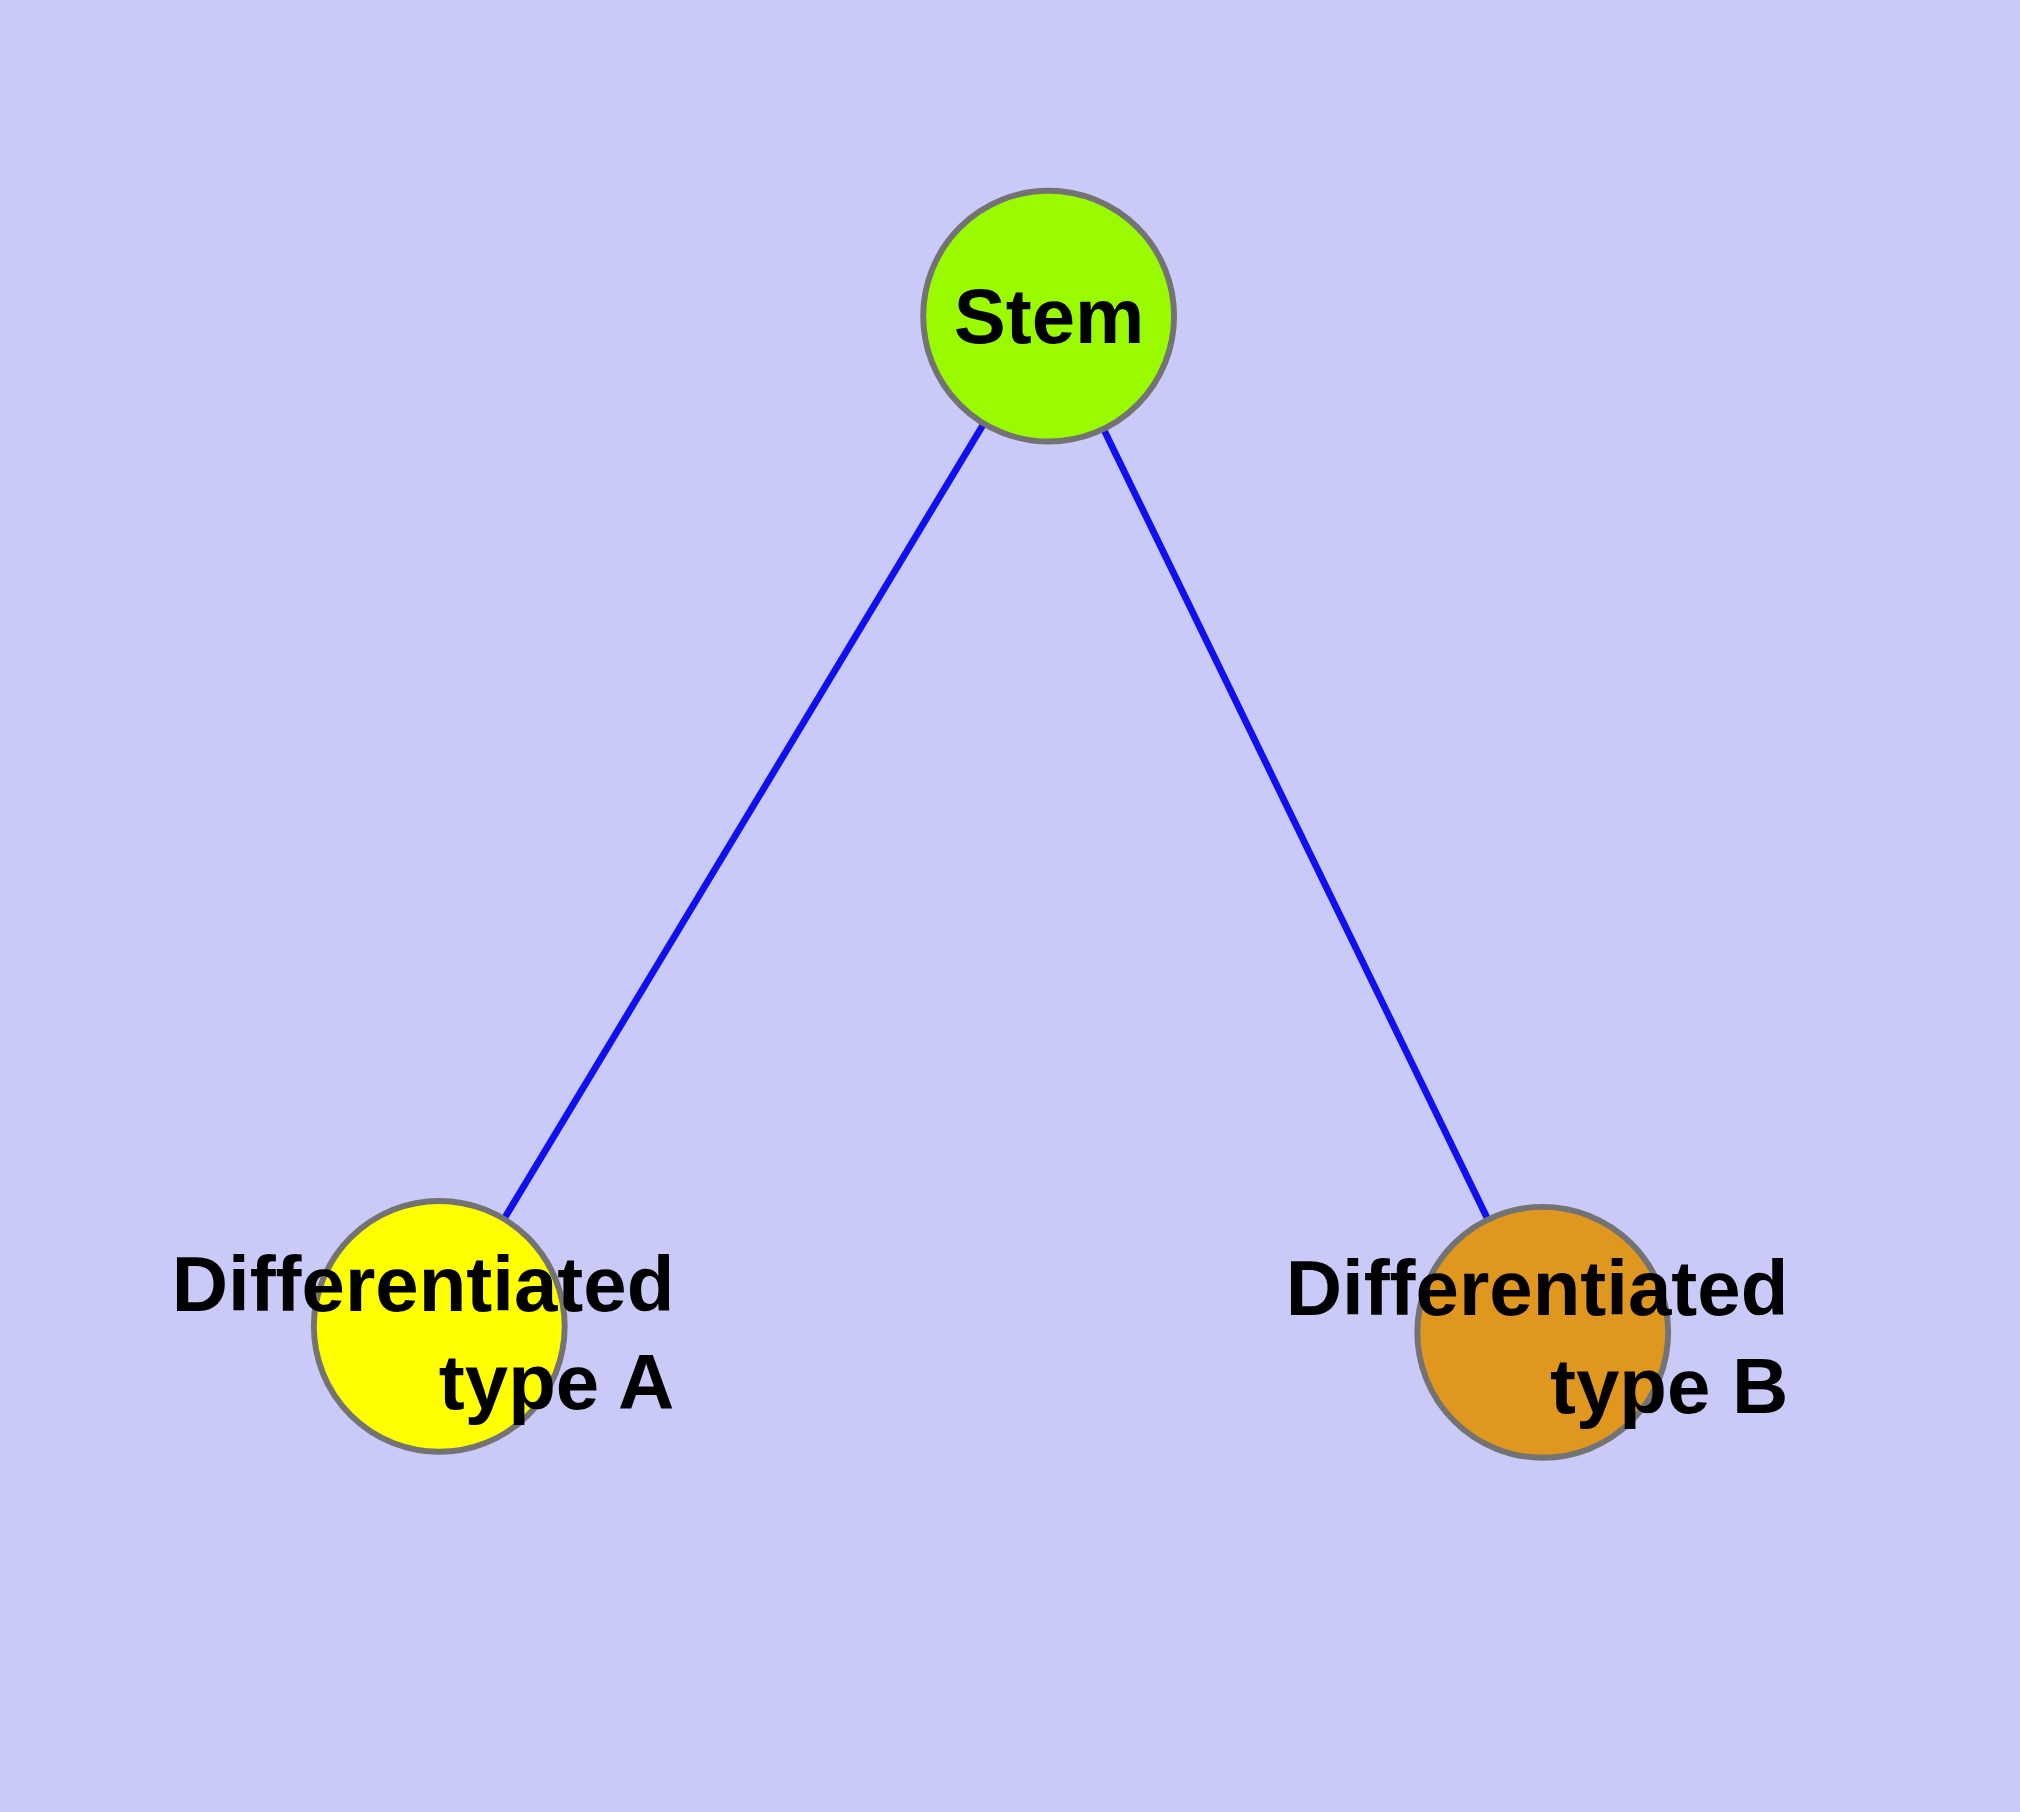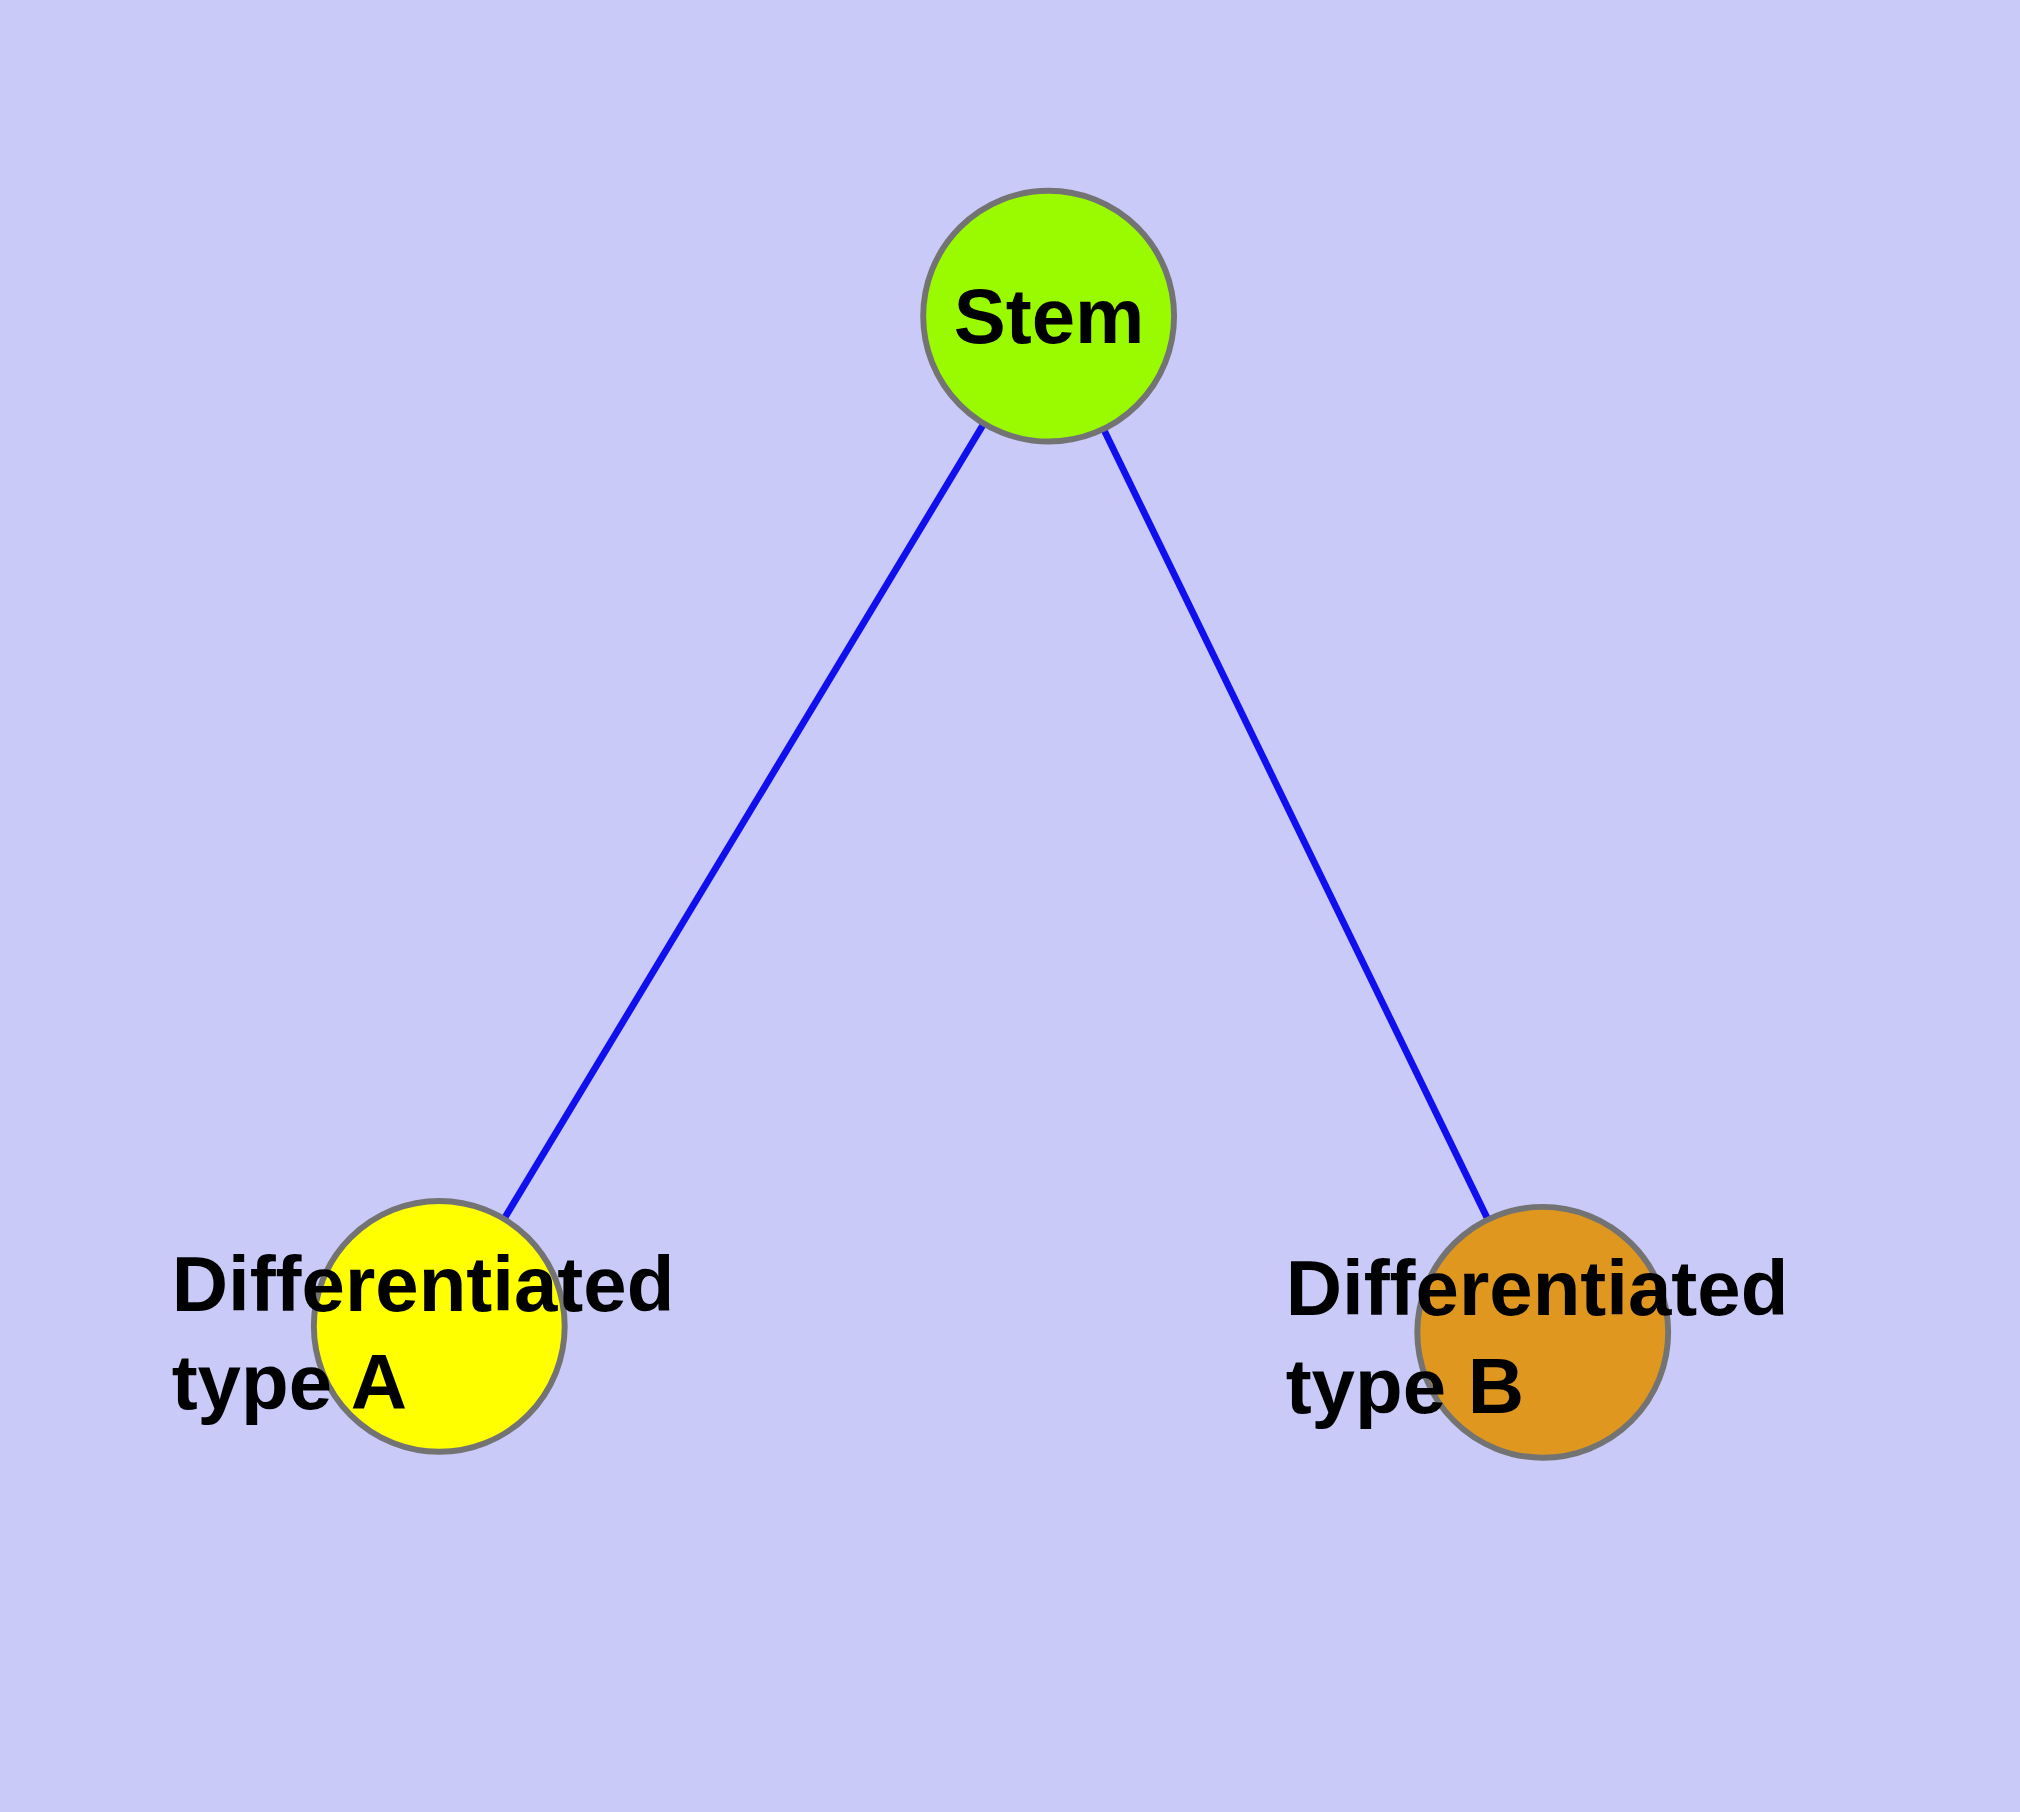--- a/index.html
+++ b/index.html
@@ -22,21 +22,21 @@
     height: 100%;
     display: block;
   }
   .node-label {
     position: absolute;
     transform: translate(-50%, -50%);
     color: #000000;
     font-weight: bold;
     font-size: 78px;
     line-height: 1.25;
-    text-align: left;
+    text-align: right;
     white-space: pre-line;
     letter-spacing: 0;
   }
   .label-stem   { left: 1049px; top: 317px;  }
   .label-type-a { left: 423px;  top: 1333px; }
   .label-type-b { left: 1537px; top: 1337px; }
 </style>
 </head>
 <body>
 

